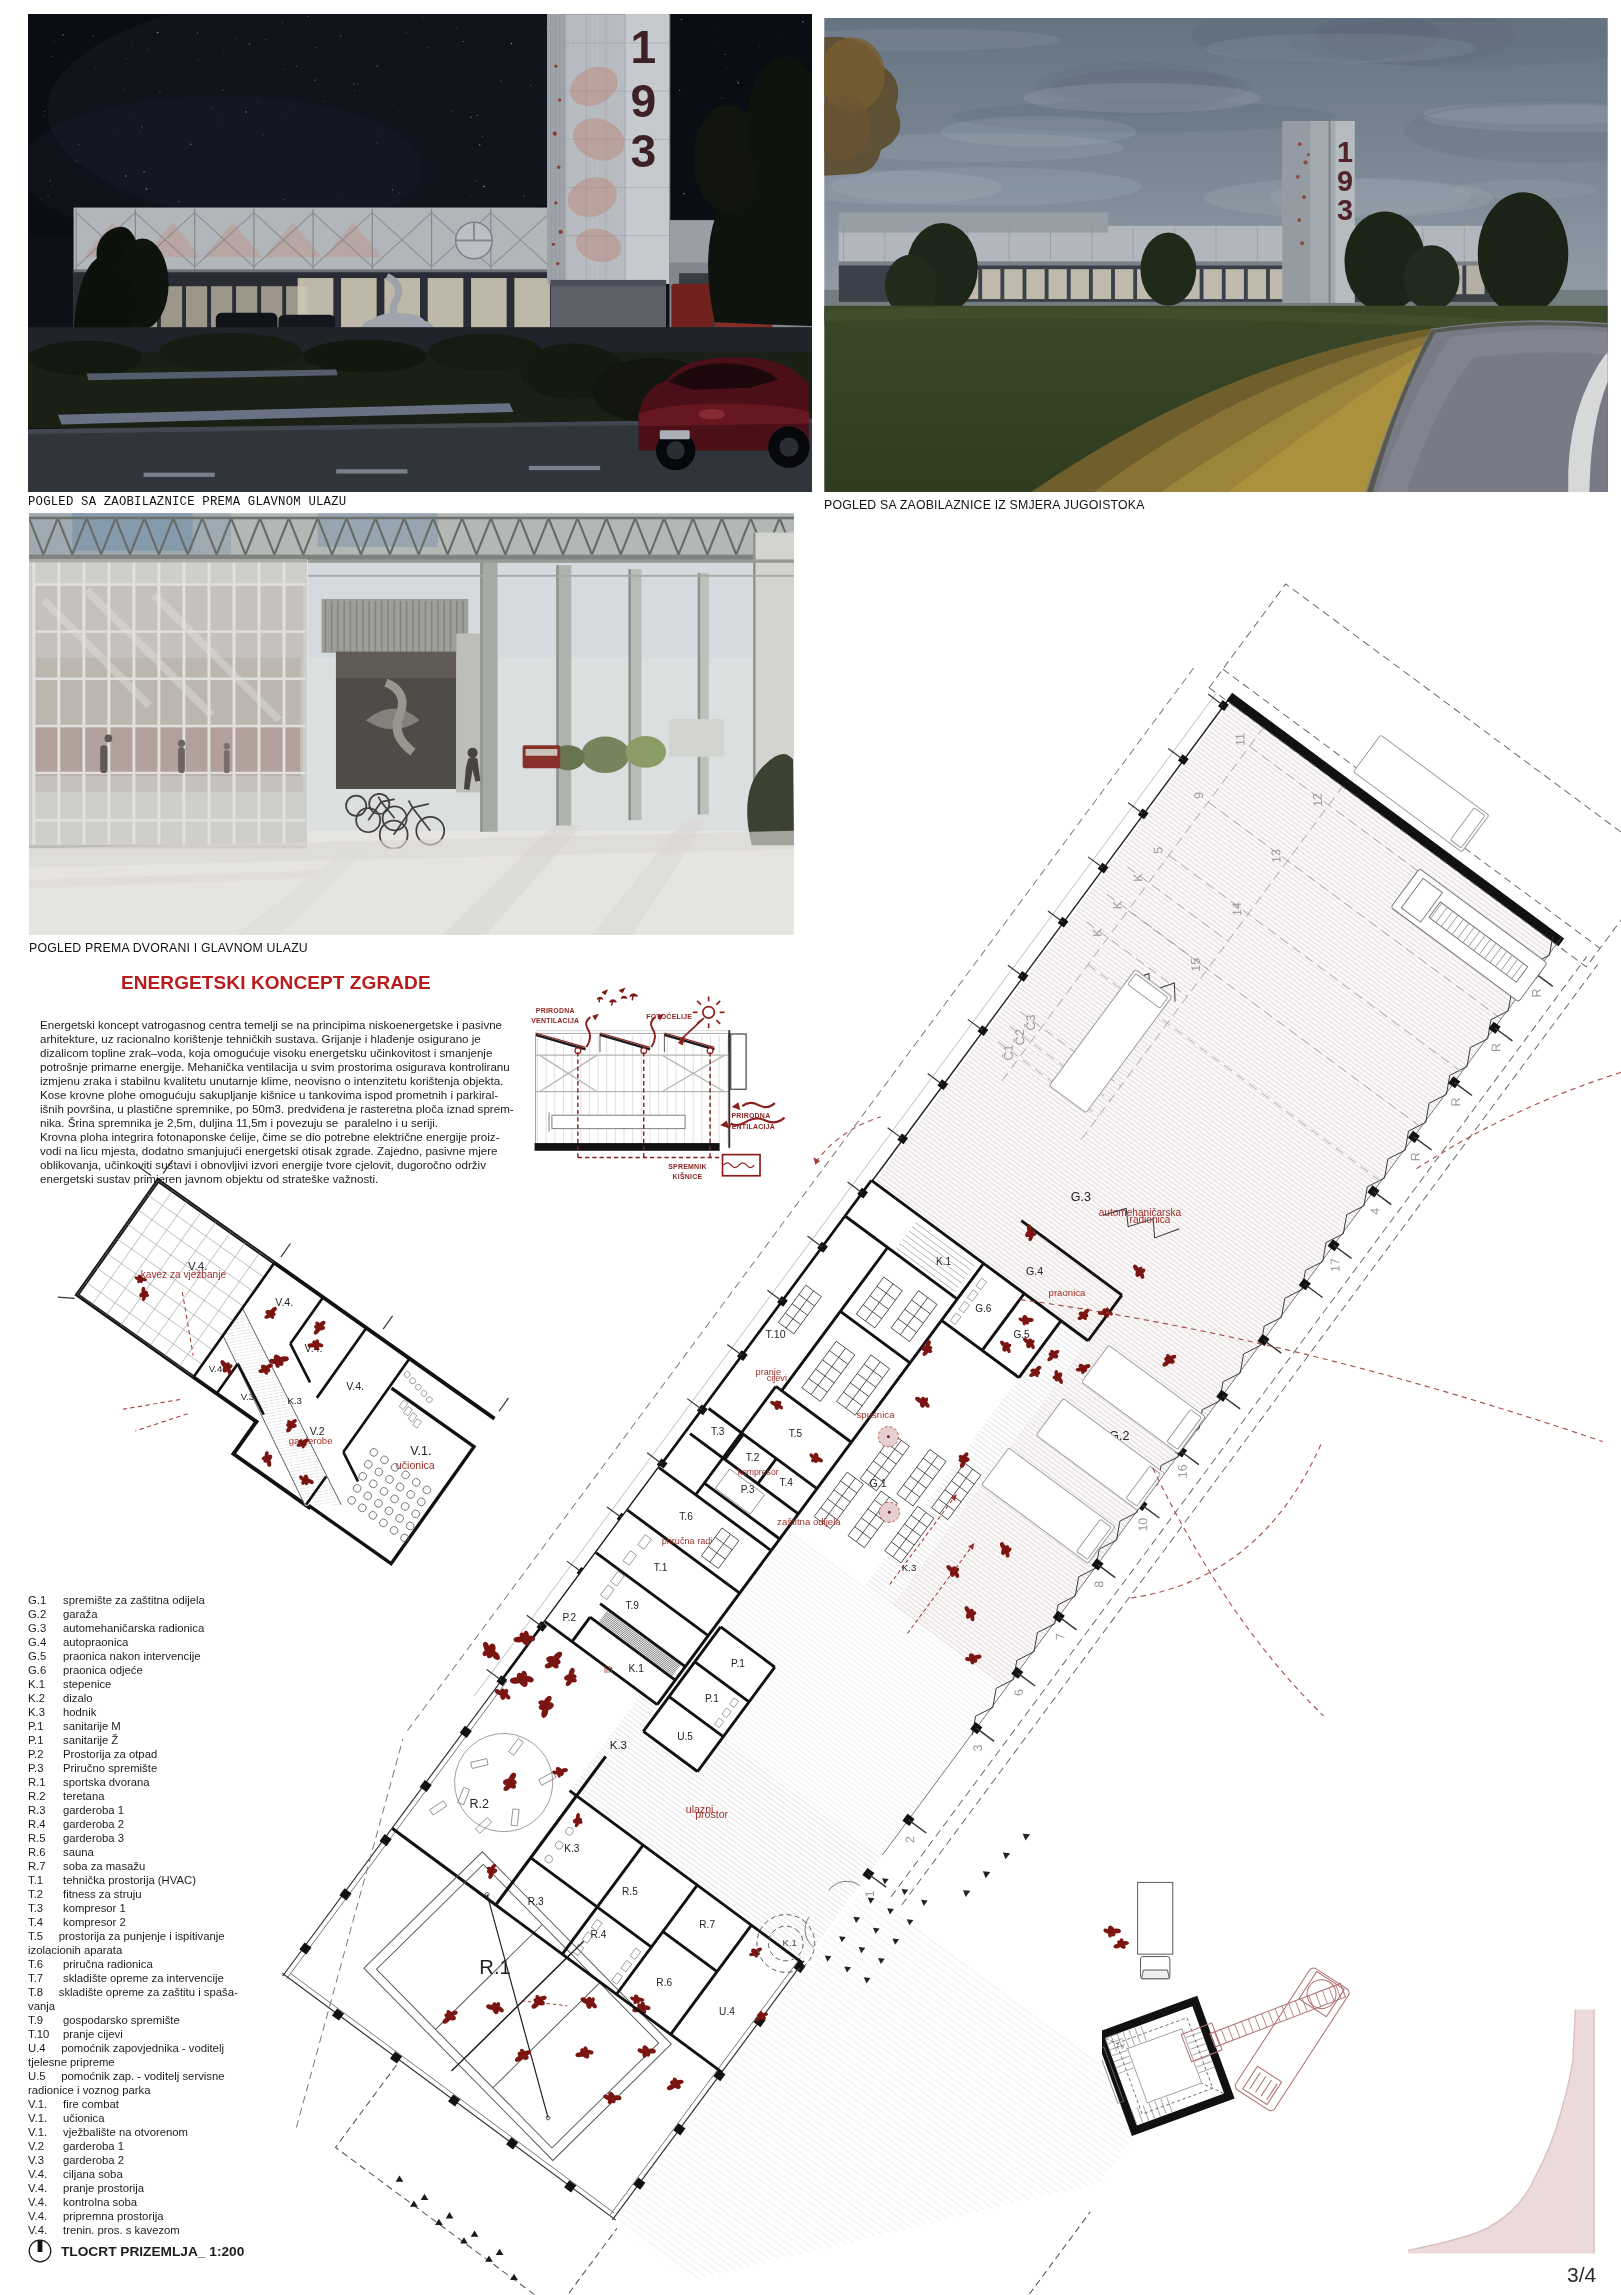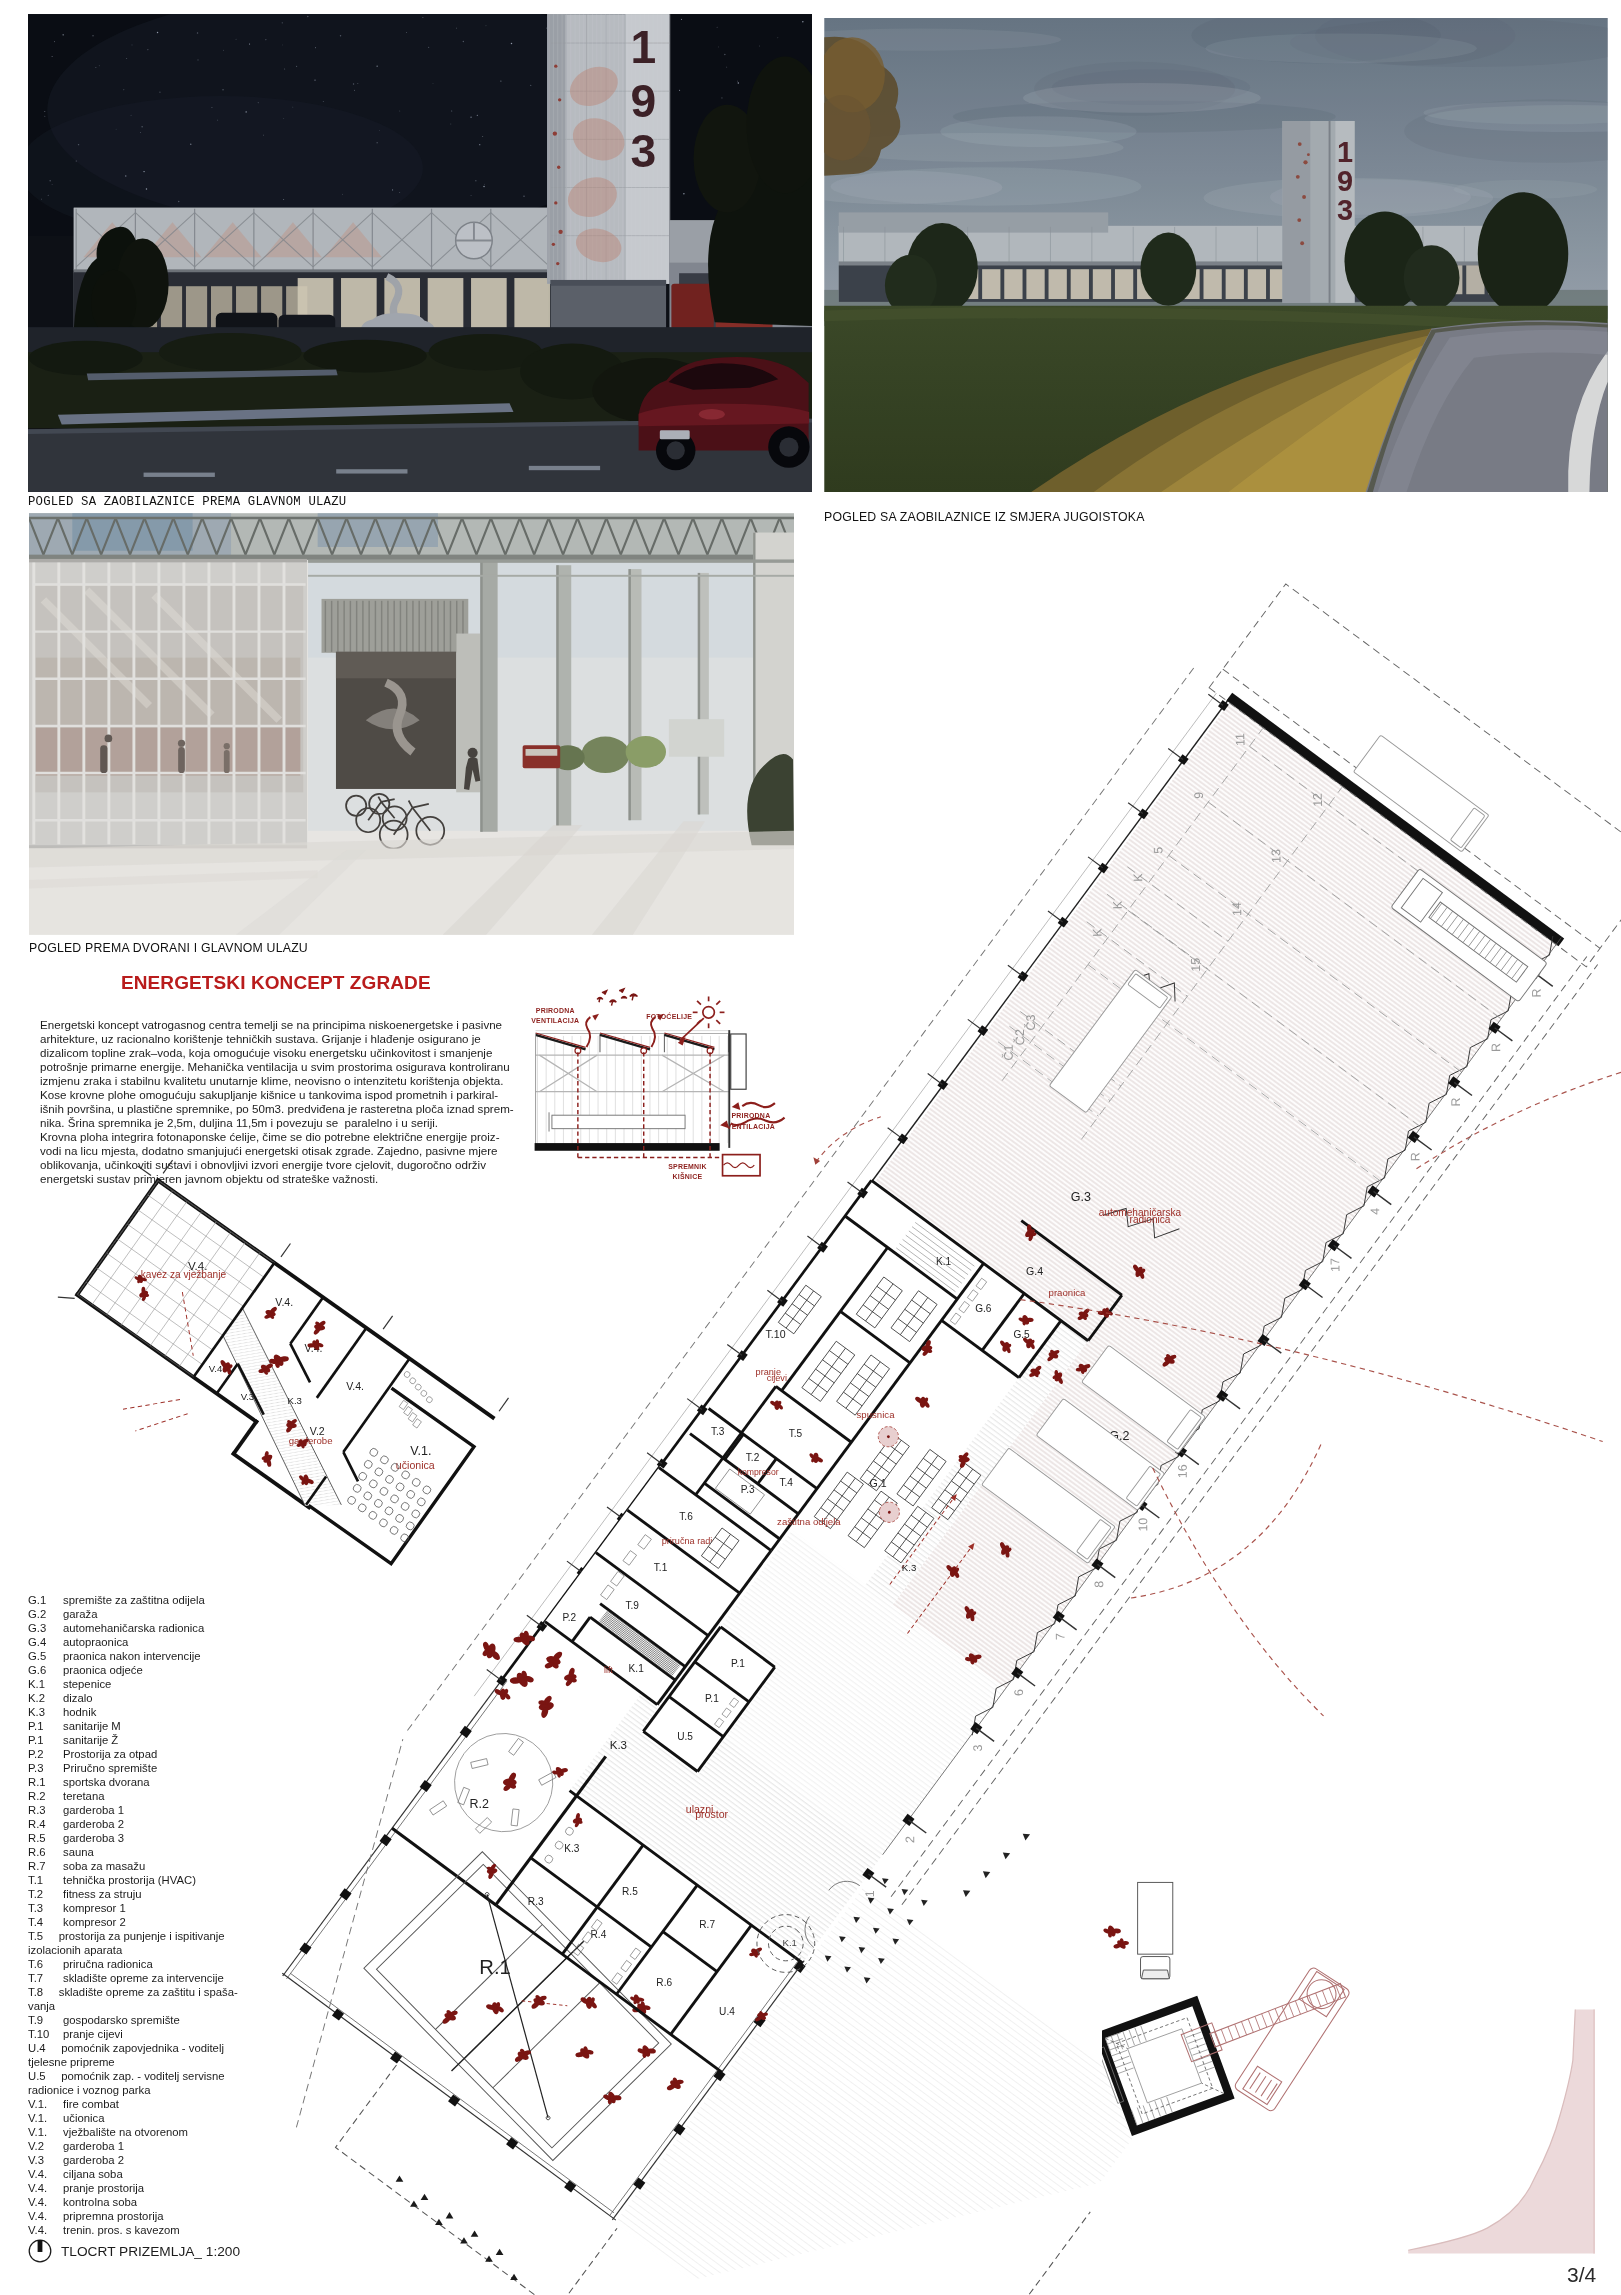--- a/index.html
+++ b/index.html
@@ -446,21 +446,21 @@
 <path d="M700 985 Q980 790 1262 672 Q1205 800 1165 985 Z" fill="#a48a3c" opacity="0.9"></path>
 <path d="M840 985 Q1040 830 1240 700 Q1195 810 1172 985 Z" fill="#b3953f" opacity="0.85"></path>
 
 <path d="M1262 645 Q1450 618 1628 634 L1628 985 L1125 985 Q1190 780 1262 645 Z" fill="#7b7d88"></path>
 <path d="M1262 648 Q1440 622 1628 637 L1628 643 Q1445 630 1270 654 Q1195 785 1140 985 L1128 985 Q1192 780 1262 648 Z" fill="#585a50"></path>
 <path d="M1546 985 Q1540 810 1628 692 L1628 756 Q1592 845 1590 985 Z" fill="#dedede"></path>
 <path d="M1300 664 Q1470 640 1628 652 L1628 700 Q1480 688 1350 706 Q1270 800 1210 985 L1150 985 Q1215 790 1300 664 Z" fill="#8b8d98" opacity="0.65"></path>
 <rect width="1628" height="985" fill="#3c4656" opacity="0.04"></rect>
 </svg></div>
 
-<div class="cap" style="left:824px;top:498px;margin-top:12px;">POGLED SA ZAOBILAZNICE IZ SMJERA JUGOISTOKA</div>
+<div class="cap" style="left:824px;top:498px;">POGLED SA ZAOBILAZNICE IZ SMJERA JUGOISTOKA</div>
 
 <div class="abs" id="photo3" style="left:29px;top:513px;width:765px;height:422px;"><svg width="765" height="422" viewBox="0 0 1590 876" xmlns="http://www.w3.org/2000/svg">
 <rect width="1590" height="876" fill="#ebe9e5"></rect>
 
 <rect x="580" y="90" width="1010" height="570" fill="#dfe3e3"></rect>
 <rect x="580" y="90" width="1010" height="210" fill="#d7dde0"></rect>
 
 <rect x="0" y="0" width="1590" height="95" fill="#b5bab6"></rect>
 <rect x="0" y="0" width="420" height="95" fill="#9fabb3"></rect>
 <path d="M90 0 h250 v78 h-250 z" fill="#7e96a8" opacity="0.75"></path>
@@ -1886,21 +1886,21 @@
           </tr>
 </tbody>
       </table>
 </div>
 
 <div class="abs" id="north" style="left:28px;top:2239px;width:24px;height:24px;"><svg width="24" height="24" viewBox="0 0 50 50" xmlns="http://www.w3.org/2000/svg">
 <circle cx="25" cy="25" r="22.5" fill="none" stroke="#1a1a1a" stroke-width="2.6"></circle>
 <rect x="20" y="2" width="10" height="25" fill="#111"></rect>
 </svg></div>
 
-<div class="abs" style="left:61px;top:2244px;font-size:13.7px;color:#1c1c1c;">TLOCRT PRIZEMLJA_ 1:200</div>
+<div class="abs" style="left:61px;top:2244px;font-size:13.7px;color:#1c1c1c;font-weight:bold;">TLOCRT PRIZEMLJA_ 1:200</div>
 
 <div class="abs" id="brgraphics" style="left:1102px;top:1724px;width:519px;height:572px;"><svg width="519" height="572" viewBox="0 0 1078 1188" xmlns="http://www.w3.org/2000/svg">
 <path d="M636 1093 Q760 1068 800 1047 Q870 1010 899 942 Q935 875 952 810 Q972 740 978 698 L983 593 L1024 593 L1024 1100 L636 1100 Z" fill="#ecd9da"></path>
 <path d="M636 1093 Q760 1068 800 1047 Q870 1010 899 942 Q935 875 952 810 Q972 740 978 698 L983 593" fill="none" stroke="#d9bcbc" stroke-width="2.5"></path>
 <line x1="1022" y1="593" x2="1022" y2="1100" stroke="#e2c8c8" stroke-width="3"></line>
         <g stroke="#555" stroke-width="2" fill="#fff">
           <rect x="74" y="329" width="73" height="149"></rect>
           <rect x="80" y="483" width="61" height="46" rx="5"></rect>
           <path d="M82 529 l58 0 l-4 -18 l-50 0 z" fill="#eee"></path>
         </g>

